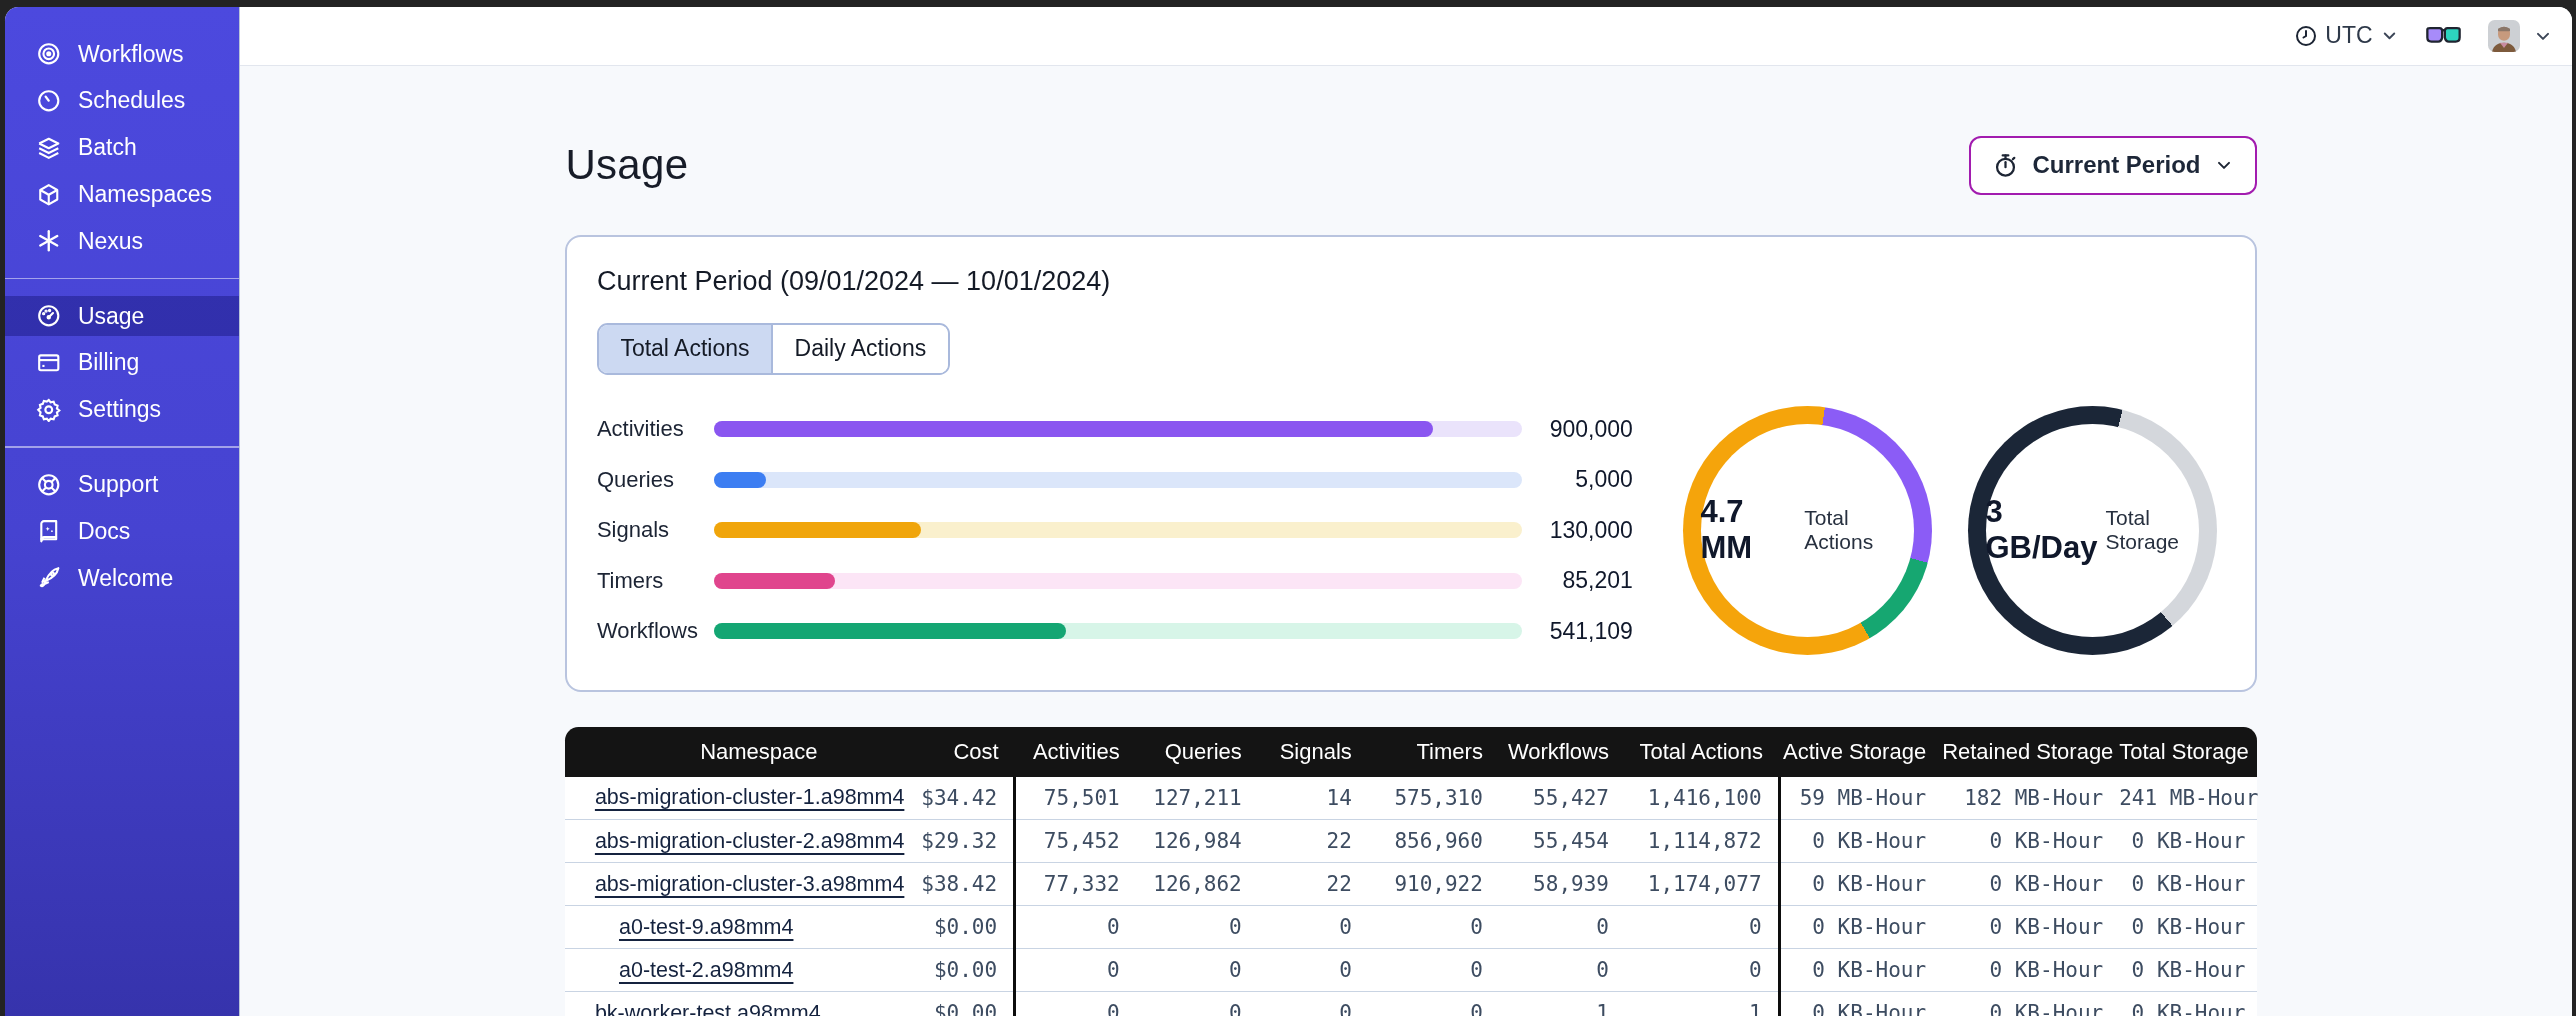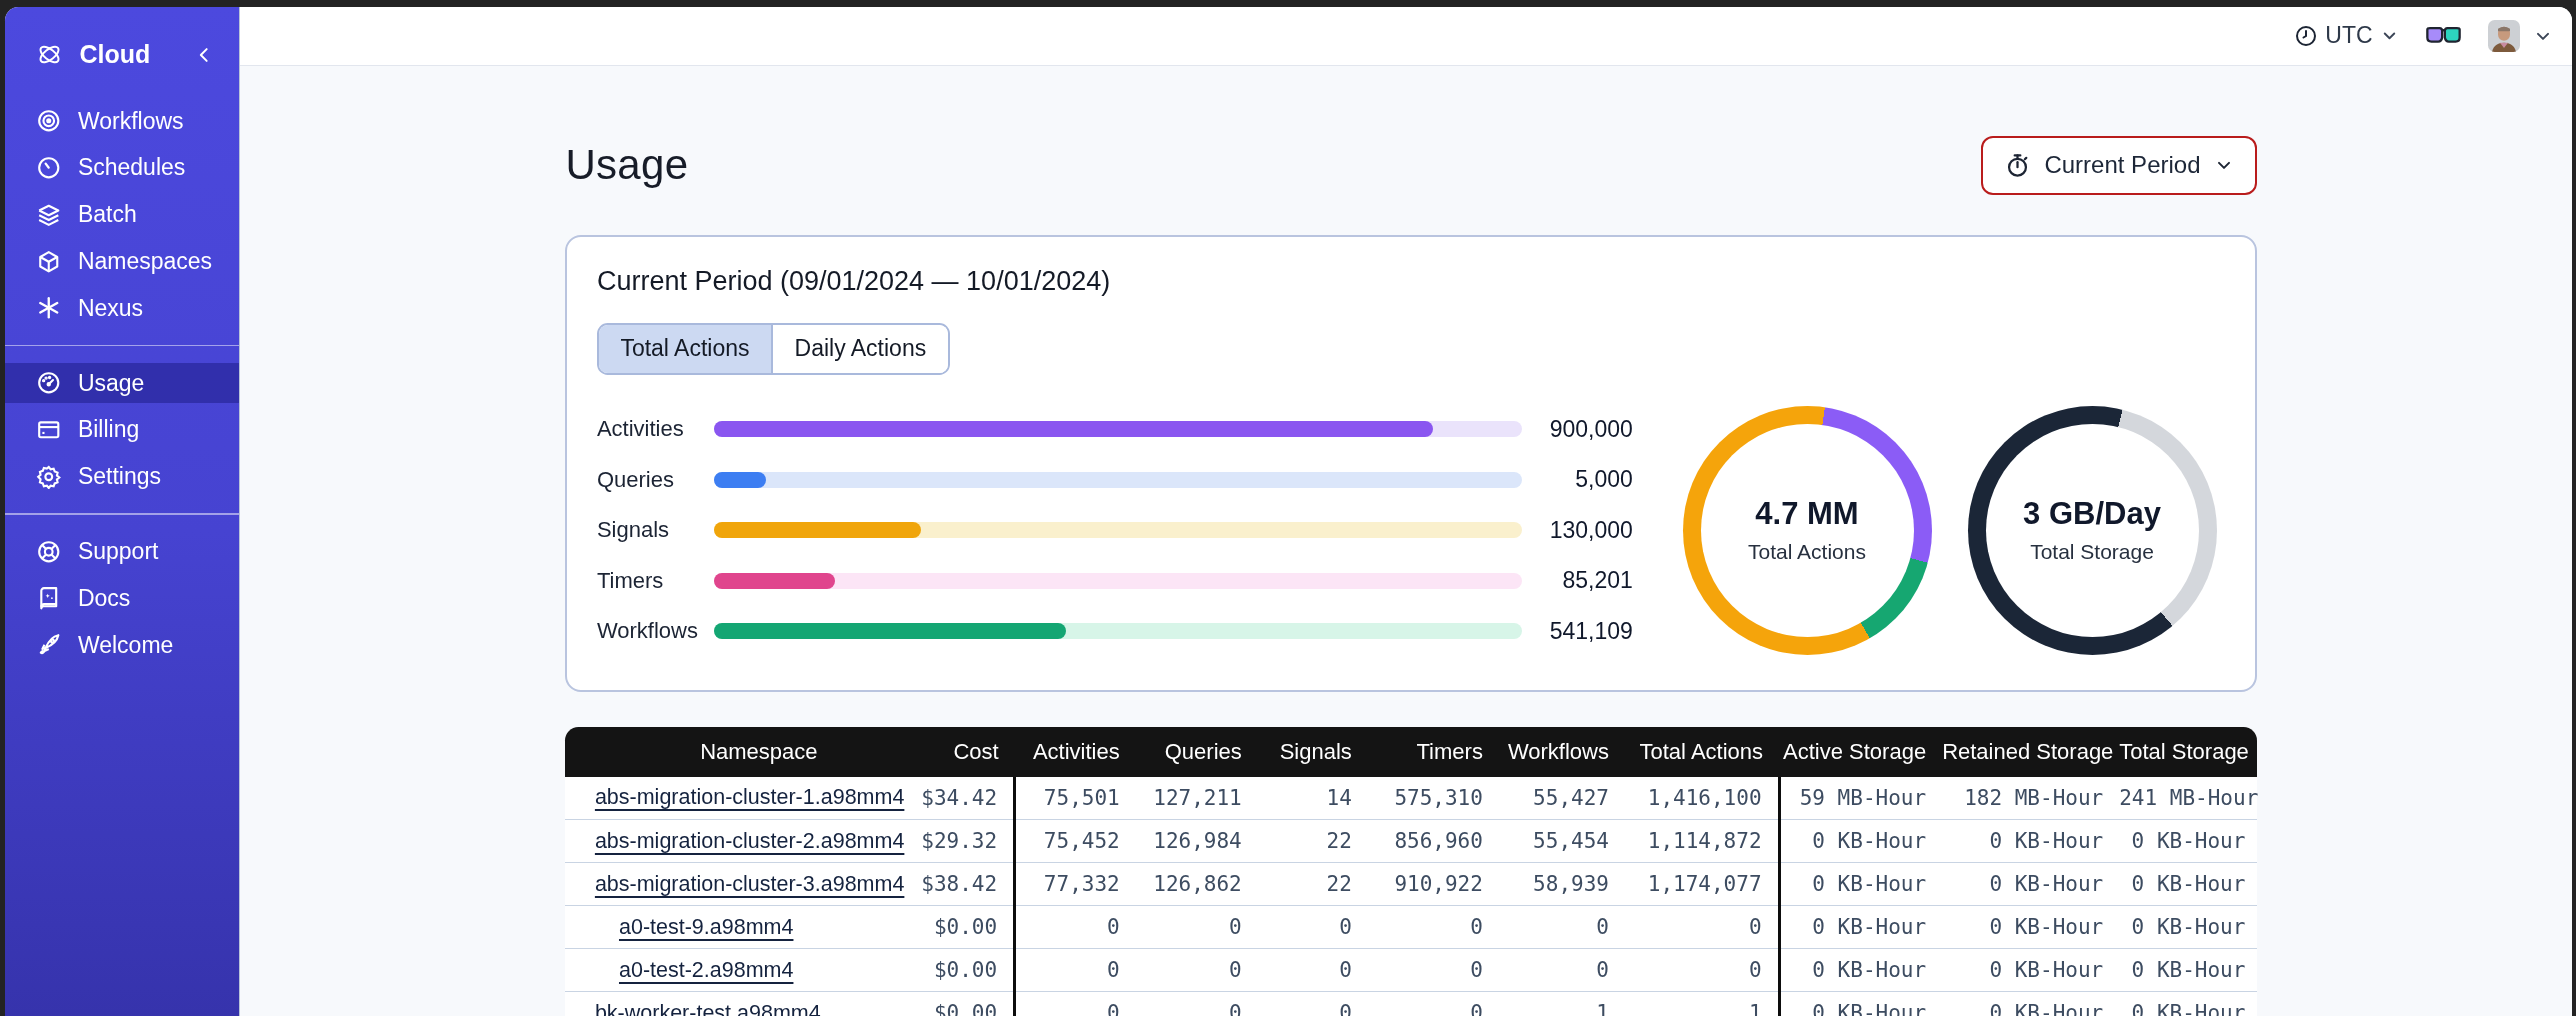--- a/index.html
+++ b/index.html
@@ -18,38 +18,38 @@
   
   .main{flex:1;display:flex;flex-direction:column;min-width:0}
   .topbar{flex:0 0 59px;background:#fff;border-bottom:1.3px solid #e2e6ee;display:flex;align-items:center;justify-content:flex-end;gap:27px;padding:0 19px}
   .tz{display:flex;align-items:center;gap:7px;font-size:23px;color:#2e3949;cursor:pointer}
   .avatar-wrap{display:flex;align-items:center;gap:13.4px;cursor:pointer}
   .avatar{width:32px;height:32px;border-radius:6.7px;overflow:hidden;display:block}
   .content{flex:1;overflow:hidden}
   .page{width:1692px;margin-left:325px}
   .page-head{display:flex;align-items:center;justify-content:space-between;margin-top:70px}
   .page-title{font-size:42px;font-weight:500;color:#171c28;letter-spacing:0.3px}
-  .period-btn{display:flex;align-items:center;gap:13.4px;background:#fff;border:2px solid #b91c1c;border-radius:12px;height:59px;padding:0 21.5px;font-size:24px;font-weight:400;color:#1d2738;cursor:pointer}
+  .period-btn{display:flex;align-items:center;gap:13.4px;background:#fff;border:2px solid #a21caf;border-radius:12px;height:59px;padding:0 21.5px;font-size:24px;font-weight:700;color:#1d2738;cursor:pointer}
   
   .panel{margin-top:40px;background:#fff;border:2px solid #b9c4df;border-radius:16px;padding:29.5px 29.5px 35px 29.5px}
   .panel-title{font-size:27px;font-weight:500;color:#141a26}
   .tabs{display:inline-flex;border:2px solid #a9b9dc;border-radius:10.7px;overflow:hidden;margin-top:25.5px}
   .tab{height:48px;display:flex;align-items:center;padding:0 21.5px;font-size:23px;font-weight:500;color:#141a26;background:#fff;cursor:pointer}
   .tab.active{background:#ccd9f2}
   .tab:first-child{border-right:2px solid #a9b9dc}
   .charts{display:flex;align-items:center;margin-top:31px}
   .bars{width:1036px;display:flex;flex-direction:column;gap:27.5px}
   .bar-row{display:flex;align-items:center;height:23px}
   .bar-label{width:117px;font-size:22px;color:#1c2434}
   .bar-track{width:808px;height:16px;border-radius:8px;position:relative}
   .bar-fill{position:absolute;left:0;top:0;bottom:0;border-radius:8px}
   .bar-value{flex:1;text-align:right;font-size:23px;color:#10182b}
   .donuts{margin-left:auto;display:flex;gap:36px;padding-right:9.4px}
   .donut{width:249px;height:249px;border-radius:50%;position:relative}
-  .donut-hole{position:absolute;inset:18px;background:#fff;border-radius:50%;display:flex;flex-direction:column;align-items:center;justify-content:center;gap:8px}
+  .donut-hole{position:absolute;inset:18px;background:#fff;border-radius:50%;display:flex;align-items:center;justify-content:center;gap:8px}
   .donut-value{font-size:31px;font-weight:600;color:#10182b}
   .donut-label{font-size:21px;color:#27303f}
   
   .table-card{margin-top:35px}
   table{width:100%;border-collapse:collapse;table-layout:fixed}
   thead th{background:#141414;color:#fff;height:50px;font-weight:500;font-size:22px;text-align:right;padding:0 16px 0 0;white-space:nowrap}
   thead th:first-child{text-align:right;padding-left:29.5px;border-top-left-radius:13.4px}
   thead th:last-child{border-top-right-radius:13.4px;padding-right:12px}
   tbody td{height:43px;background:#fff;text-align:right;padding:0 16px 0 0;font-family:"DejaVu Sans Mono",monospace;font-size:21px;color:#3d4c61;white-space:nowrap}
   tbody tr + tr td{border-top:1.3px solid #c9d4e3}
@@ -57,34 +57,20 @@
   tbody td:nth-child(3),tbody td:nth-child(9){border-left:3.4px solid #0d0d0d}
   tbody td:last-child{padding-right:12px}
   td a{color:#15233f;text-decoration:underline;text-underline-offset:4.7px;text-decoration-thickness:1.7px;cursor:pointer}
 </style>
 </head>
 <body>
 
 <div class="window">
 
   <aside class="sidebar">
-    <div class="side-brand">
-      <span class="icon">
-        <svg width="27" height="27" viewBox="0 0 24 24" fill="none" stroke="#fff" stroke-width="1.7">
-          <ellipse cx="12" cy="12" rx="9.5" ry="4.6" transform="rotate(38 12 12)"></ellipse>
-          <ellipse cx="12" cy="12" rx="9.5" ry="4.6" transform="rotate(-38 12 12)"></ellipse>
-        </svg>
-      </span>
-      <span>Cloud</span>
-      <span class="icon chev">
-        <svg width="20" height="20" viewBox="0 0 24 24" fill="none" stroke="#fff" stroke-width="2.4" stroke-linecap="round" stroke-linejoin="round">
-            <polyline points="14,5 7,12 14,19"></polyline>
-          </svg>
-      </span>
-    </div>
 
     <div class="side-item">
       <span class="icon">
         <svg width="25.5" height="25.5" viewBox="0 0 24 24" fill="none" stroke="#fff" stroke-width="2">
             <circle cx="12" cy="12" r="9"></circle>
             <circle cx="12" cy="12" r="5"></circle>
             <circle cx="12" cy="12" r="1.4" fill="#fff"></circle>
           </svg>
       </span>
       <span>Workflows</span>

